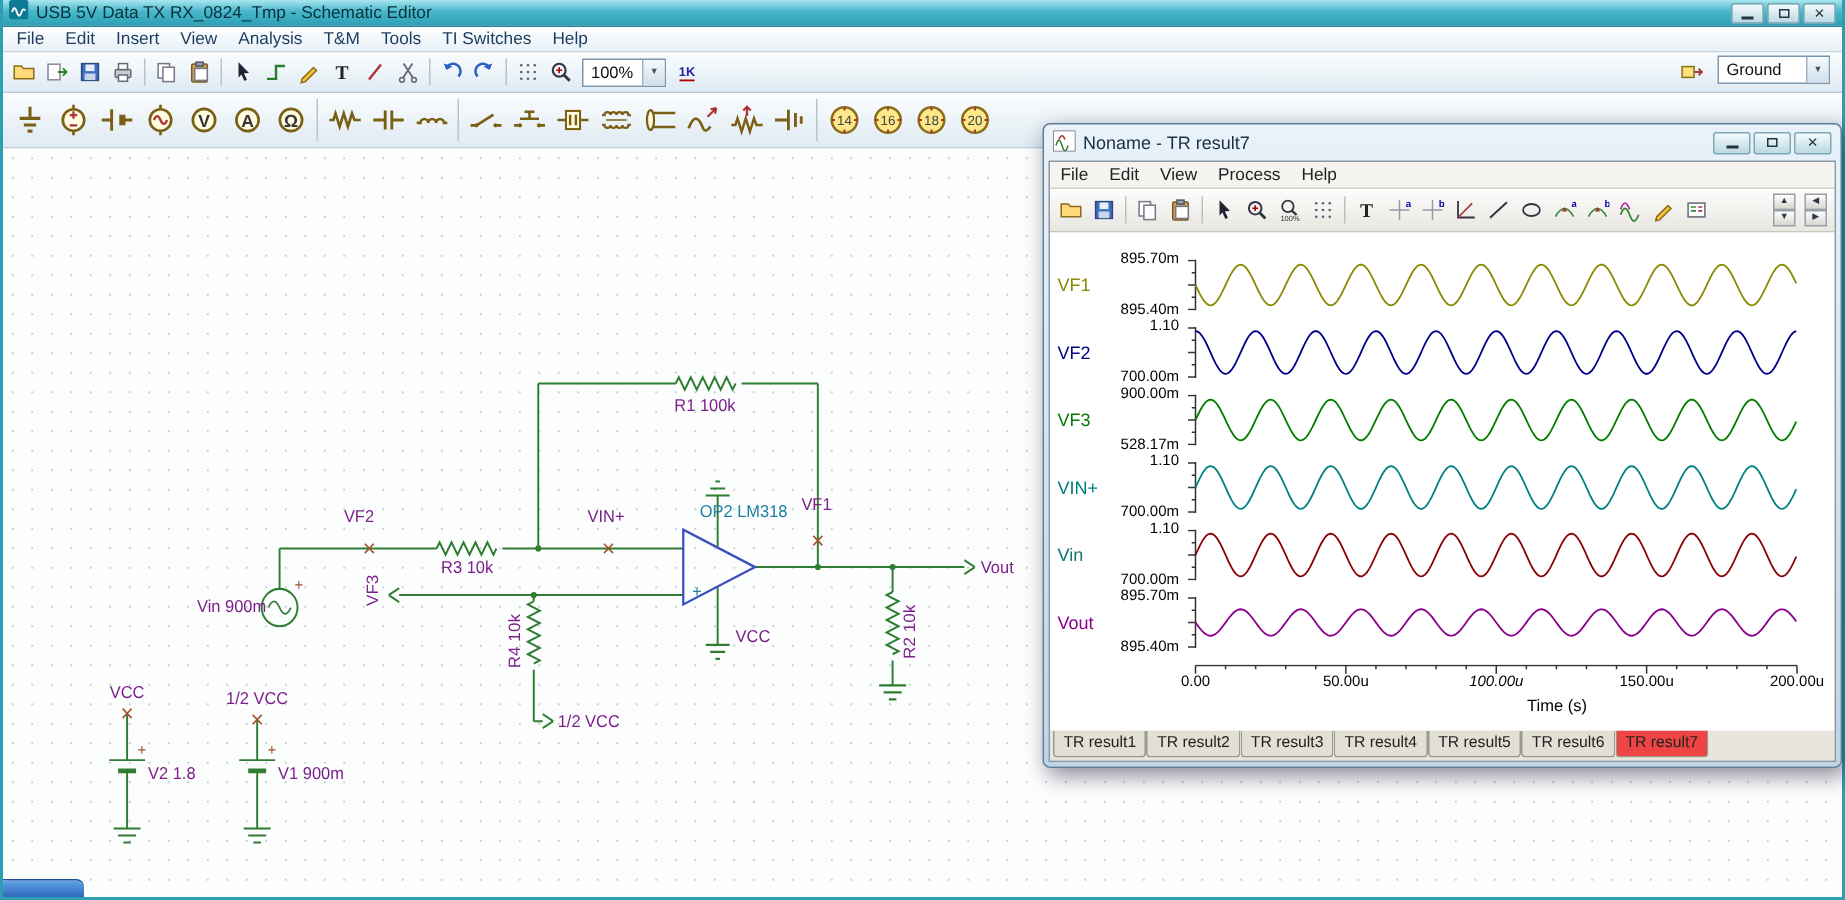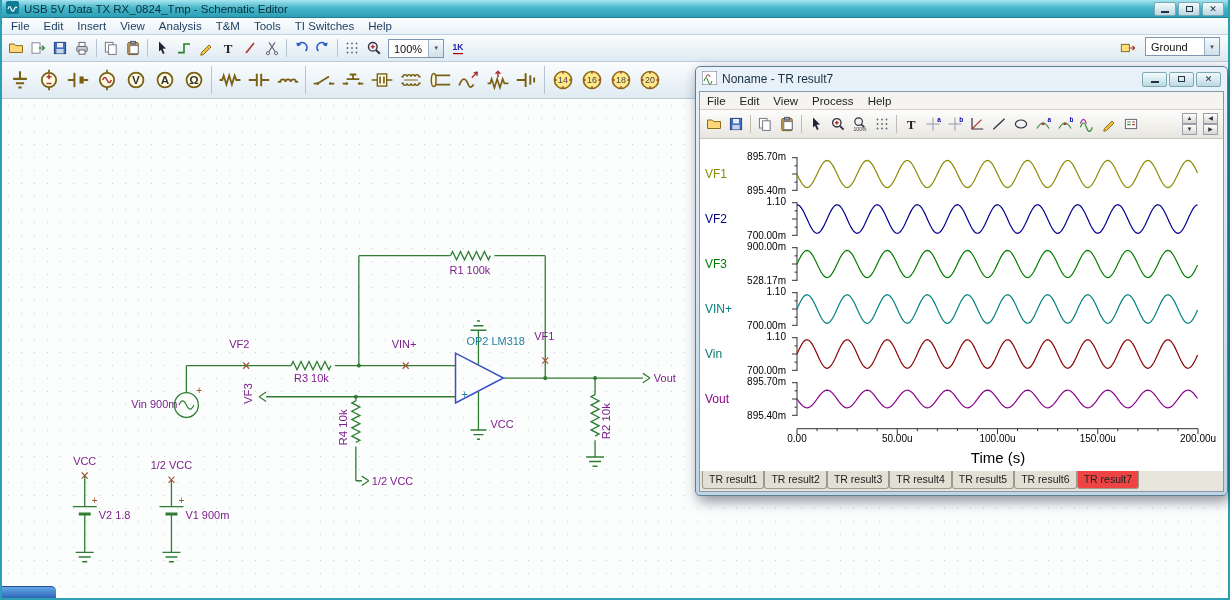--- a/index.html
+++ b/index.html
@@ -37,41 +37,41 @@
 
   .canvas { position:relative; flex:1; background-color:#fcfdfd;
     background-image:radial-gradient(circle,#c6cfd6 0.7px,rgba(0,0,0,0) 0.8px);
     background-size:13px 13px; overflow:hidden; }
   .canvas svg.schem { position:absolute; left:0; top:0; width:100%; height:100%; }
   .canvas svg text { font-family:"Liberation Sans",sans-serif; }
 
   .taskbar-frag { position:absolute; left:0; bottom:0; width:54px; height:12px; background:linear-gradient(#63a6e8,#2e66b8); border-top:1px solid #1d4f96; border-top-right-radius:5px; z-index:5; }
 
   
-  #tr-window { position:absolute; left:695px; top:66px; width:533px; height:430px; z-index:10;
+  #tr-window { position:absolute; left:695px; top:82px; width:533px; height:430px; z-index:10;
     background:linear-gradient(#e9f2fa,#bfd4e5); border:1px solid #5f7d95; border-radius:5px;
     box-shadow:3px 5px 14px rgba(0,0,30,.45); padding:0 3px 3px; display:flex; flex-direction:column; }
   .tr-titlebar { height:24px; flex:0 0 24px; display:flex; align-items:center; gap:5px; padding:0 3px; font-size:12px; color:#1b2f42; }
   .tr-titlebar .winbtn { width:25px; height:15px; }
   .tr-content { flex:1; background:#f0efec; border:1px solid #8798a8; display:flex; flex-direction:column; overflow:hidden; }
   #tr-menubar { height:18px; flex:0 0 18px; background:#f5f4f1; border-bottom:1px solid #d4d0c8; font-size:11.5px; color:#222; display:flex; align-items:center; }
   #tr-toolbar { height:29px; flex:0 0 29px; background:linear-gradient(#fdfdfc,#e8e6e0); border-bottom:1px solid #cac6bd; display:flex; align-items:center; padding:0 3px; }
   #tr-toolbar .sep { background:#c2bdb2; }
   #tr-plot { flex:1; background:#fff; position:relative; overflow:hidden; }
   #tr-panels { padding-top:14px; }
   .panel { height:45px; position:relative; }
   .pname { position:absolute; left:5px; top:14px; font-size:12px; }
   .pval { position:absolute; left:20px; width:66px; text-align:right; font-size:10px; color:#000; }
   .pval.top { top:-2px; }
   .pval.bot { top:32px; }
   .pwave { position:absolute; left:89px; top:4px; width:411px; height:34px; }
   #tr-axis { position:relative; height:46px; }
   .axsvg { position:absolute; left:89px; top:0; }
   .xtick { position:absolute; top:10px; width:64px; text-align:center; font-size:10px; color:#000; }
-  .time-label { position:absolute; top:26px; left:238px; width:120px; text-align:center; font-size:15px; color:#000; }
+  .time-label { position:absolute; top:26px; left:238px; width:120px; text-align:right; font-size:11px; color:#000; }
   #tr-tabs { height:20px; flex:0 0 20px; background:#e8e5dc; display:flex; align-items:flex-start; padding:0 2px;text-align:right; }
   .trtab { font-size:10.5px; padding:2px 6px 3px; border:1px solid #9a9a8c; border-top:none; background:#e2dfd4; border-radius:0 0 3px 3px; color:#222; white-space:nowrap; }
   .trtab.active { background:#ef4444; }
   .spin { display:inline-flex; flex-direction:column; margin-left:3px; }
   .spbtn { width:15px; height:11px; border:1px solid #9aa0a8; background:linear-gradient(#fefefe,#d8d6d0); font-size:6px; line-height:9px; text-align:center; color:#334; }
 </style>
 </head>
 <body>
 
 <div id="screen">
@@ -732,21 +732,21 @@
                 <path d="M308.75 0.7 V6.2" stroke="#333" stroke-width="1"></path>
                 <path d="M328.80 0.7 V3.2" stroke="#333" stroke-width="1"></path>
                 <path d="M348.85 0.7 V3.2" stroke="#333" stroke-width="1"></path>
                 <path d="M368.90 0.7 V3.2" stroke="#333" stroke-width="1"></path>
                 <path d="M388.95 0.7 V3.2" stroke="#333" stroke-width="1"></path>
                 <path d="M409.00 0.7 V6.2" stroke="#333" stroke-width="1"></path>
               </svg></span>
           <div id="tr-xticks">
               <span class="xtick" style="left: 65px;">0.00</span>
               <span class="xtick" style="left: 165.25px;">50.00u</span>
-              <span class="xtick" style="left: 265.5px;">100.00u</span>
+              <span class="xtick" style="left: 265.5px; font-style: italic;">100.00u</span>
               <span class="xtick" style="left: 365.75px;">150.00u</span>
               <span class="xtick" style="left: 466px;">200.00u</span>
             </div>
           <div class="time-label">Time (s)</div>
         </div>
       </div>
       <div id="tr-tabs">
           <span class="trtab">TR result1</span>
           <span class="trtab">TR result2</span>
           <span class="trtab">TR result3</span>

